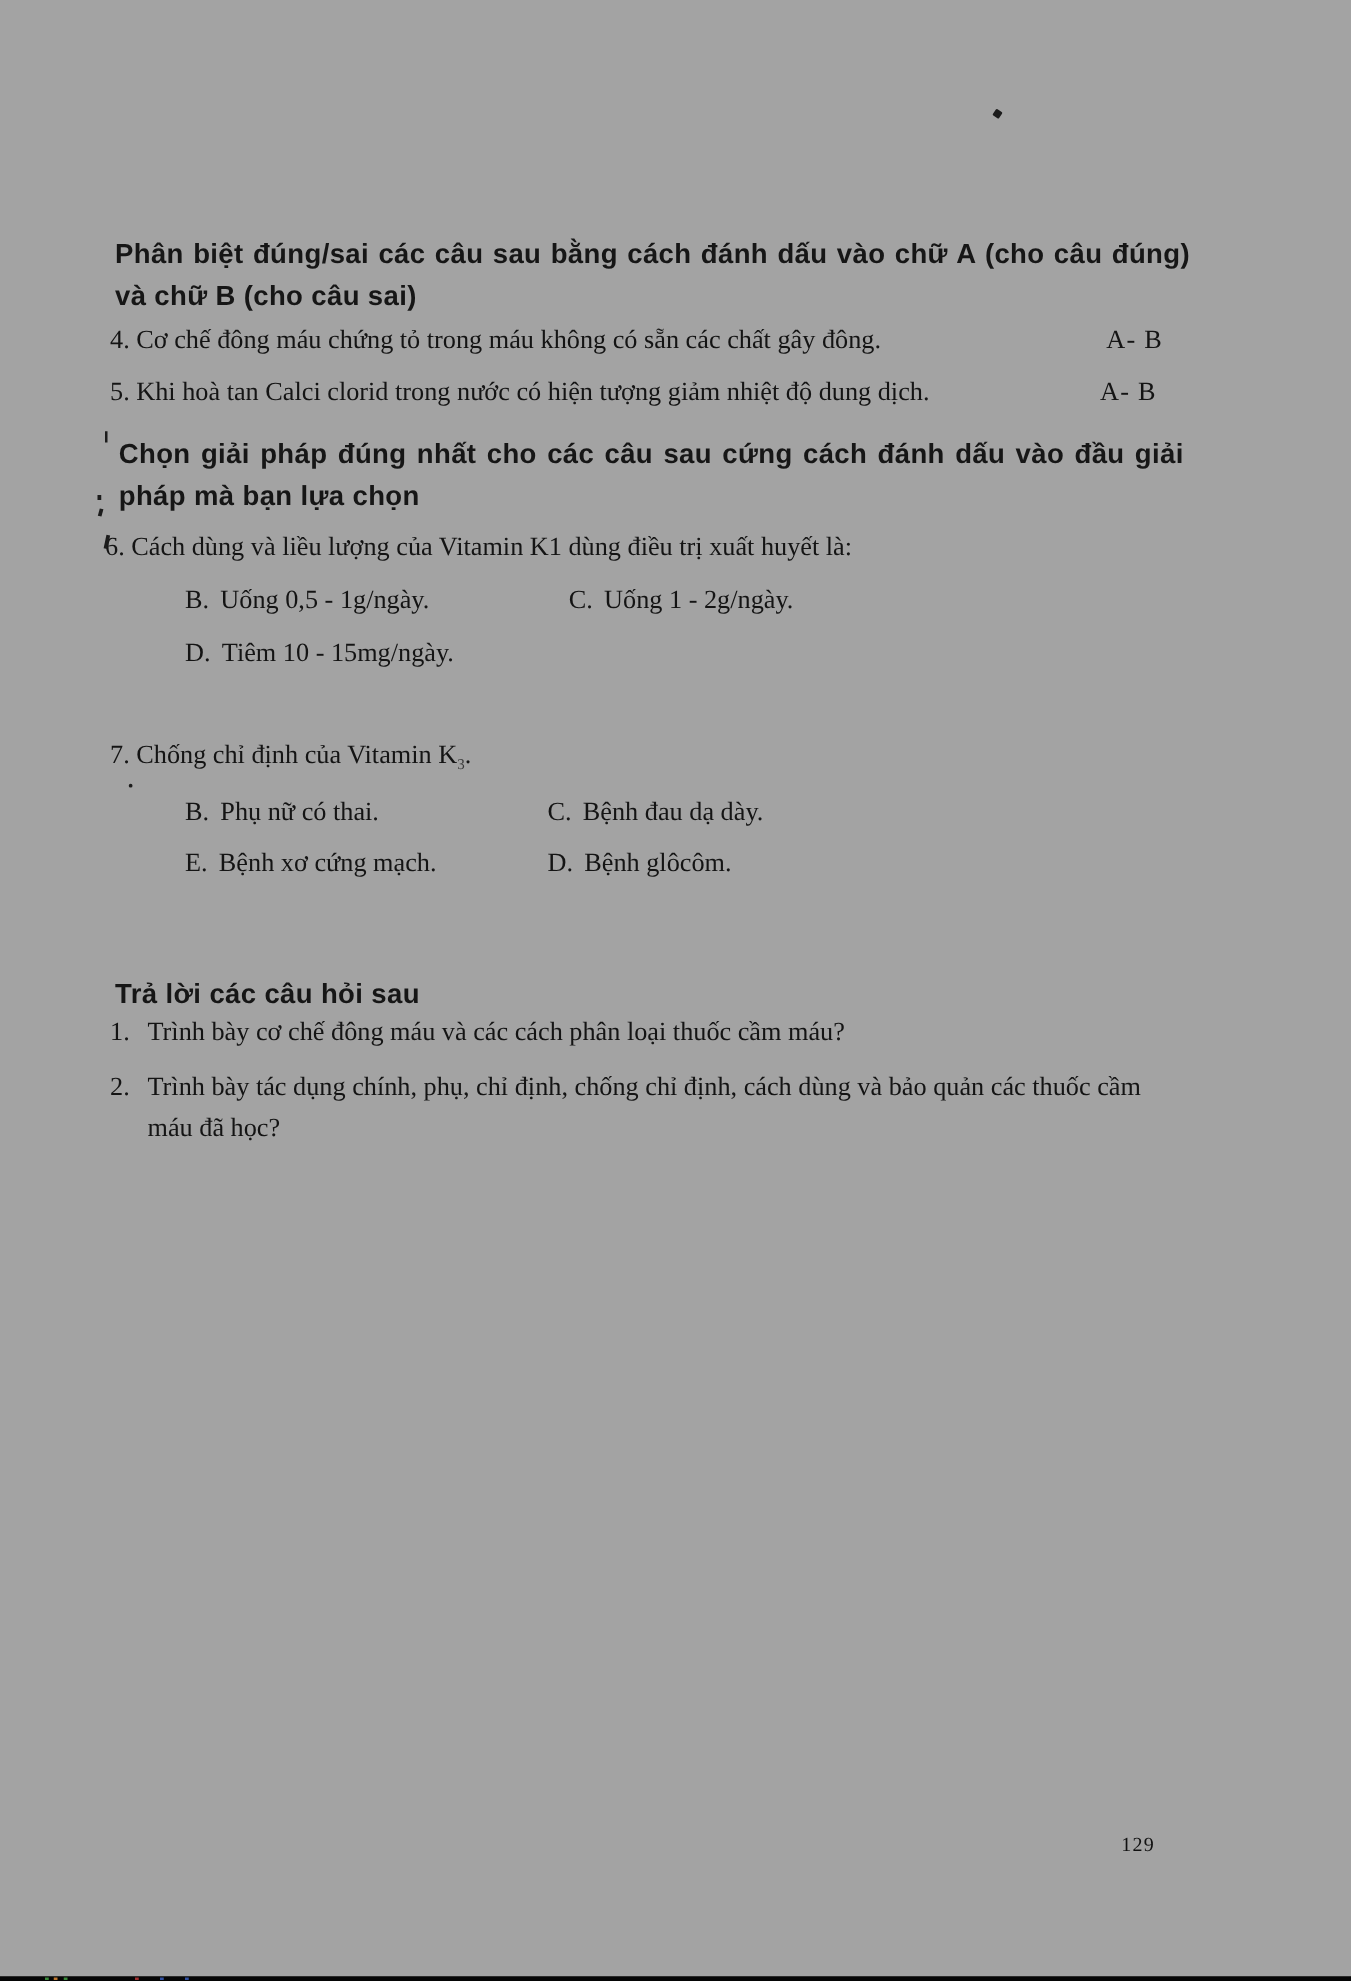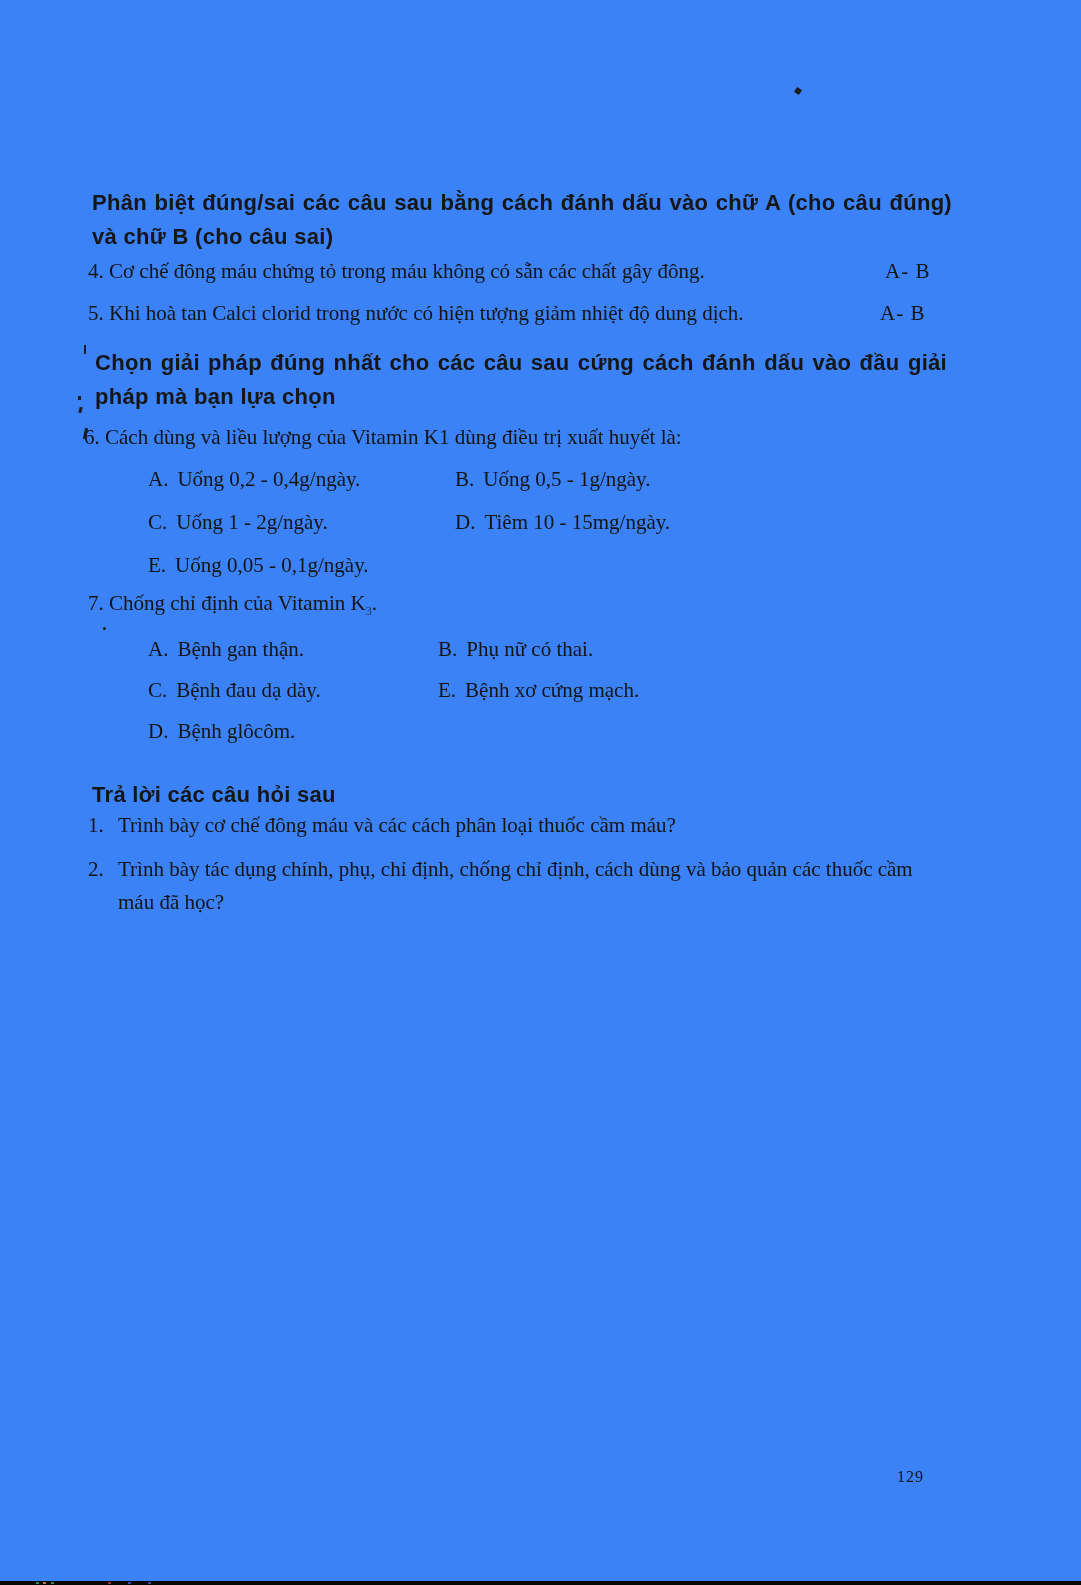--- a/index.html
+++ b/index.html
@@ -4,21 +4,21 @@
 <style>
   html, body {
     margin: 0;
     padding: 0;
     background: #ffffff;
   }
   .page {
     position: relative;
     width: 1081px;
     height: 1585px;
-    background: #3b82f6;
+    background: #a3a3a3;
     overflow: hidden;
     color: #171717;
     font-family: "Liberation Serif", serif;
   }
   .heading {
     position: absolute;
     font-family: "Liberation Sans", sans-serif;
     font-weight: bold;
     font-size: 22px;
     line-height: 34px;
@@ -140,45 +140,36 @@
 
   <div class="heading" id="heading-mcq">Chọn giải pháp đúng nhất cho các câu sau cứng cách đánh dấu vào đầu giải pháp mà bạn lựa chọn</div>
 
   <div class="qrow" id="q6-stem">
     <span class="num">6.</span>
     <span class="txt">Cách dùng và liều lượng của Vitamin K1 dùng điều trị xuất huyết là:</span>
   </div>
 
   <div class="opts" id="q6-options">
     <div class="opt">
-      <span class="optlabel">A.</span><span>Uống 0,2 - 0,4g/ngày.</span>
-    </div>
-    <div class="opt">
       <span class="optlabel">B.</span><span>Uống 0,5 - 1g/ngày.</span>
     </div>
     <div class="opt">
       <span class="optlabel">C.</span><span>Uống 1 - 2g/ngày.</span>
     </div>
     <div class="opt">
       <span class="optlabel">D.</span><span>Tiêm 10 - 15mg/ngày.</span>
-    </div>
-    <div class="opt">
-      <span class="optlabel">E.</span><span>Uống 0,05 - 0,1g/ngày.</span>
     </div>
   </div>
 
   <div class="qrow" id="q7-stem">
     <span class="num">7.</span>
     <span class="txt"><span>Chống chỉ định của Vitamin K</span><sub>3</sub><span>.</span></span>
   </div>
 
   <div class="opts" id="q7-options">
-    <div class="opt">
-      <span class="optlabel">A.</span><span>Bệnh gan thận.</span>
-    </div>
     <div class="opt">
       <span class="optlabel">B.</span><span>Phụ nữ có thai.</span>
     </div>
     <div class="opt">
       <span class="optlabel">C.</span><span>Bệnh đau dạ dày.</span>
     </div>
     <div class="opt">
       <span class="optlabel">E.</span><span>Bệnh xơ cứng mạch.</span>
     </div>
     <div class="opt">

